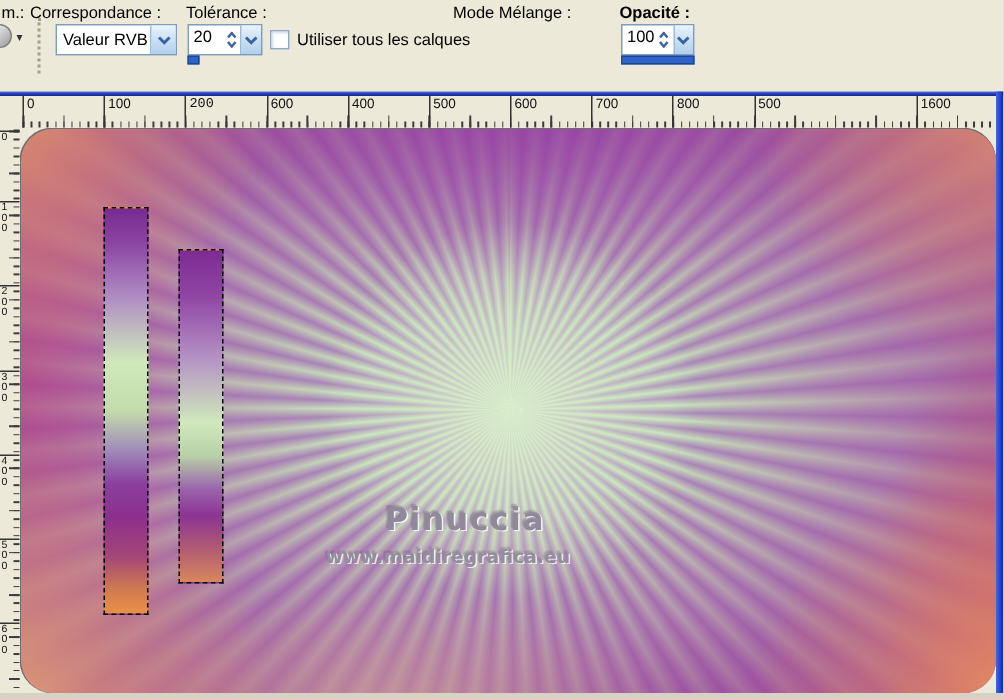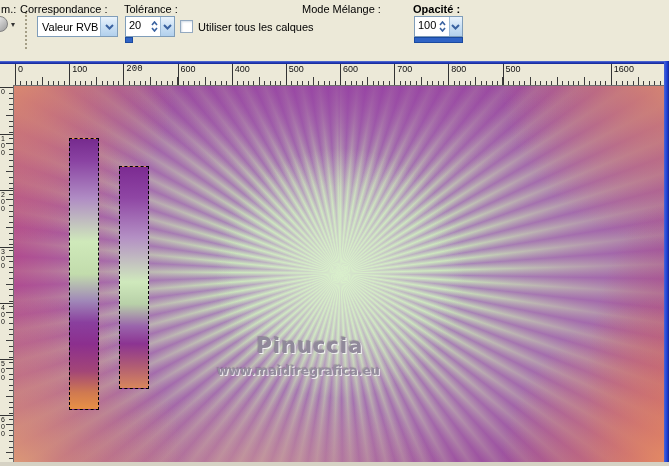--- a/index.html
+++ b/index.html
@@ -67,21 +67,21 @@
       radial-gradient(circle 125px at 50.2% 49.8%, rgba(219,241,205,.95), rgba(219,241,205,0) 100%),
       radial-gradient(circle 235px at -1% -3%,  rgba(227,150,106,.9),  rgba(227,150,106,0) 72%),
       radial-gradient(circle 235px at 101% -3%, rgba(227,150,106,.85), rgba(227,150,106,0) 72%),
       radial-gradient(circle 255px at -2% 103%, rgba(233,168,112,.9),  rgba(233,168,112,0) 72%),
       radial-gradient(circle 245px at 102% 103%,rgba(238,150,95,.9),   rgba(238,150,95,0) 72%),
       radial-gradient(ellipse 130px 230px at -2% 42%, rgba(197,60,118,.5), rgba(197,60,118,0) 100%),
       radial-gradient(ellipse 85px 210px at 101% 86%, rgba(205,83,83,.5),  rgba(205,83,83,0) 100%),
       radial-gradient(ellipse 300px 150px at 52% -5%, rgba(147,57,164,.75),rgba(147,57,164,0) 80%),
       radial-gradient(ellipse 260px 120px at 37% 105%,rgba(226,189,146,.55),rgba(226,189,146,0) 75%),
       radial-gradient(ellipse 75% 75% at 50.2% 49.8%, rgba(0,0,0,0) 22%, rgba(158,70,158,.5) 55%, rgba(148,44,142,.82) 88%),
-      repeating-conic-gradient(from 0deg at 50.2% 49.8%, #c9e3bb 0deg, #a98bb9 2.6deg, #c9e3bb 5.2deg);}
+      repeating-conic-gradient(from 0deg at 50.2% 49.8%, #c9e3bb 0deg, #a98bb9 2.6deg, #c9e3bb 5.2deg); border-radius: 22px;}
 
   
   .sel{position:absolute;background:#fff;}
   .sel-inner{width:100%;height:100%;border:1px dashed #000;}
   .bar1 .sel-inner{background:linear-gradient(180deg,#762b8e 0%,#8a42a2 8%,#b08cc4 22%,
       #cfe9ba 38%,#c2dcac 50%,#a087b8 60%,#8a3f9e 68%,#8c2f8e 76%,#a34677 86%,#d07a50 94%,#e89046 100%);}
   .bar2 .sel-inner{background:linear-gradient(180deg,#7c2b92 0%,#8f46a4 14%,#b490c4 32%,
       #cfe9bc 52%,#b8d0a8 62%,#9a64ac 72%,#8c3492 80%,#b05c74 90%,#d8875c 100%);}
   .bar1{left:55px;top:52px;width:30px;height:272px;}
   .bar2{left:105px;top:80px;width:30px;height:223px;}

